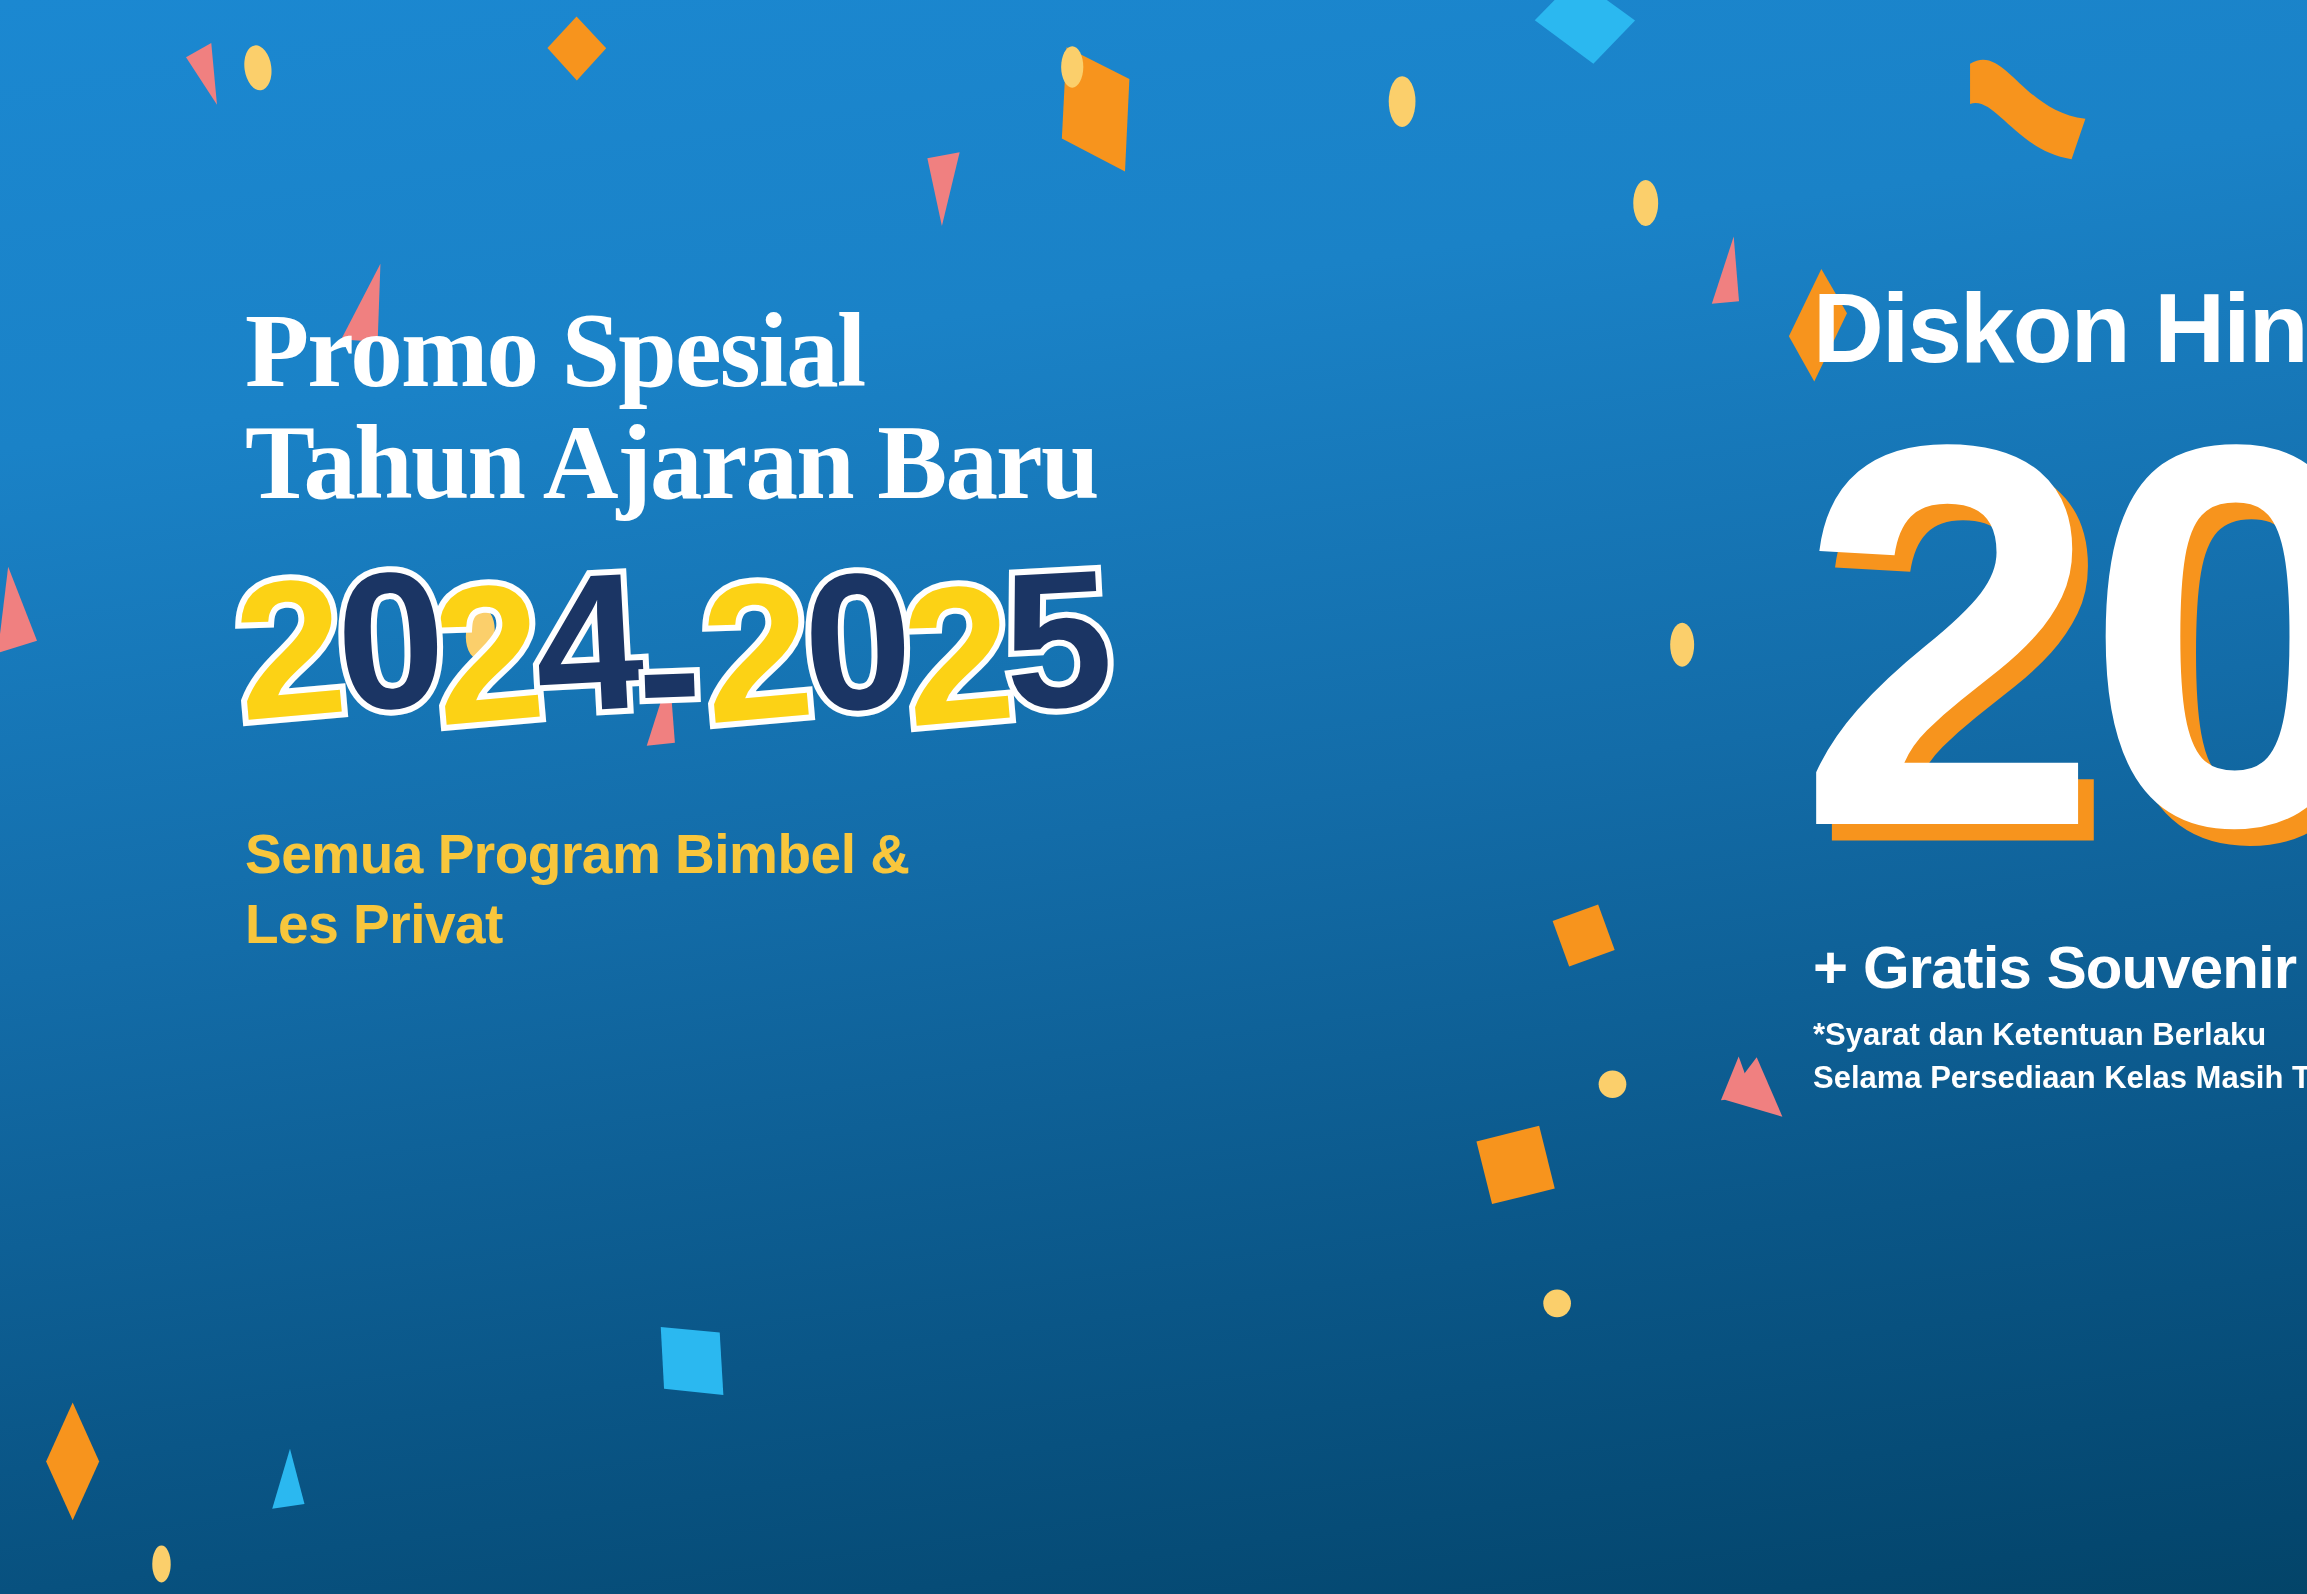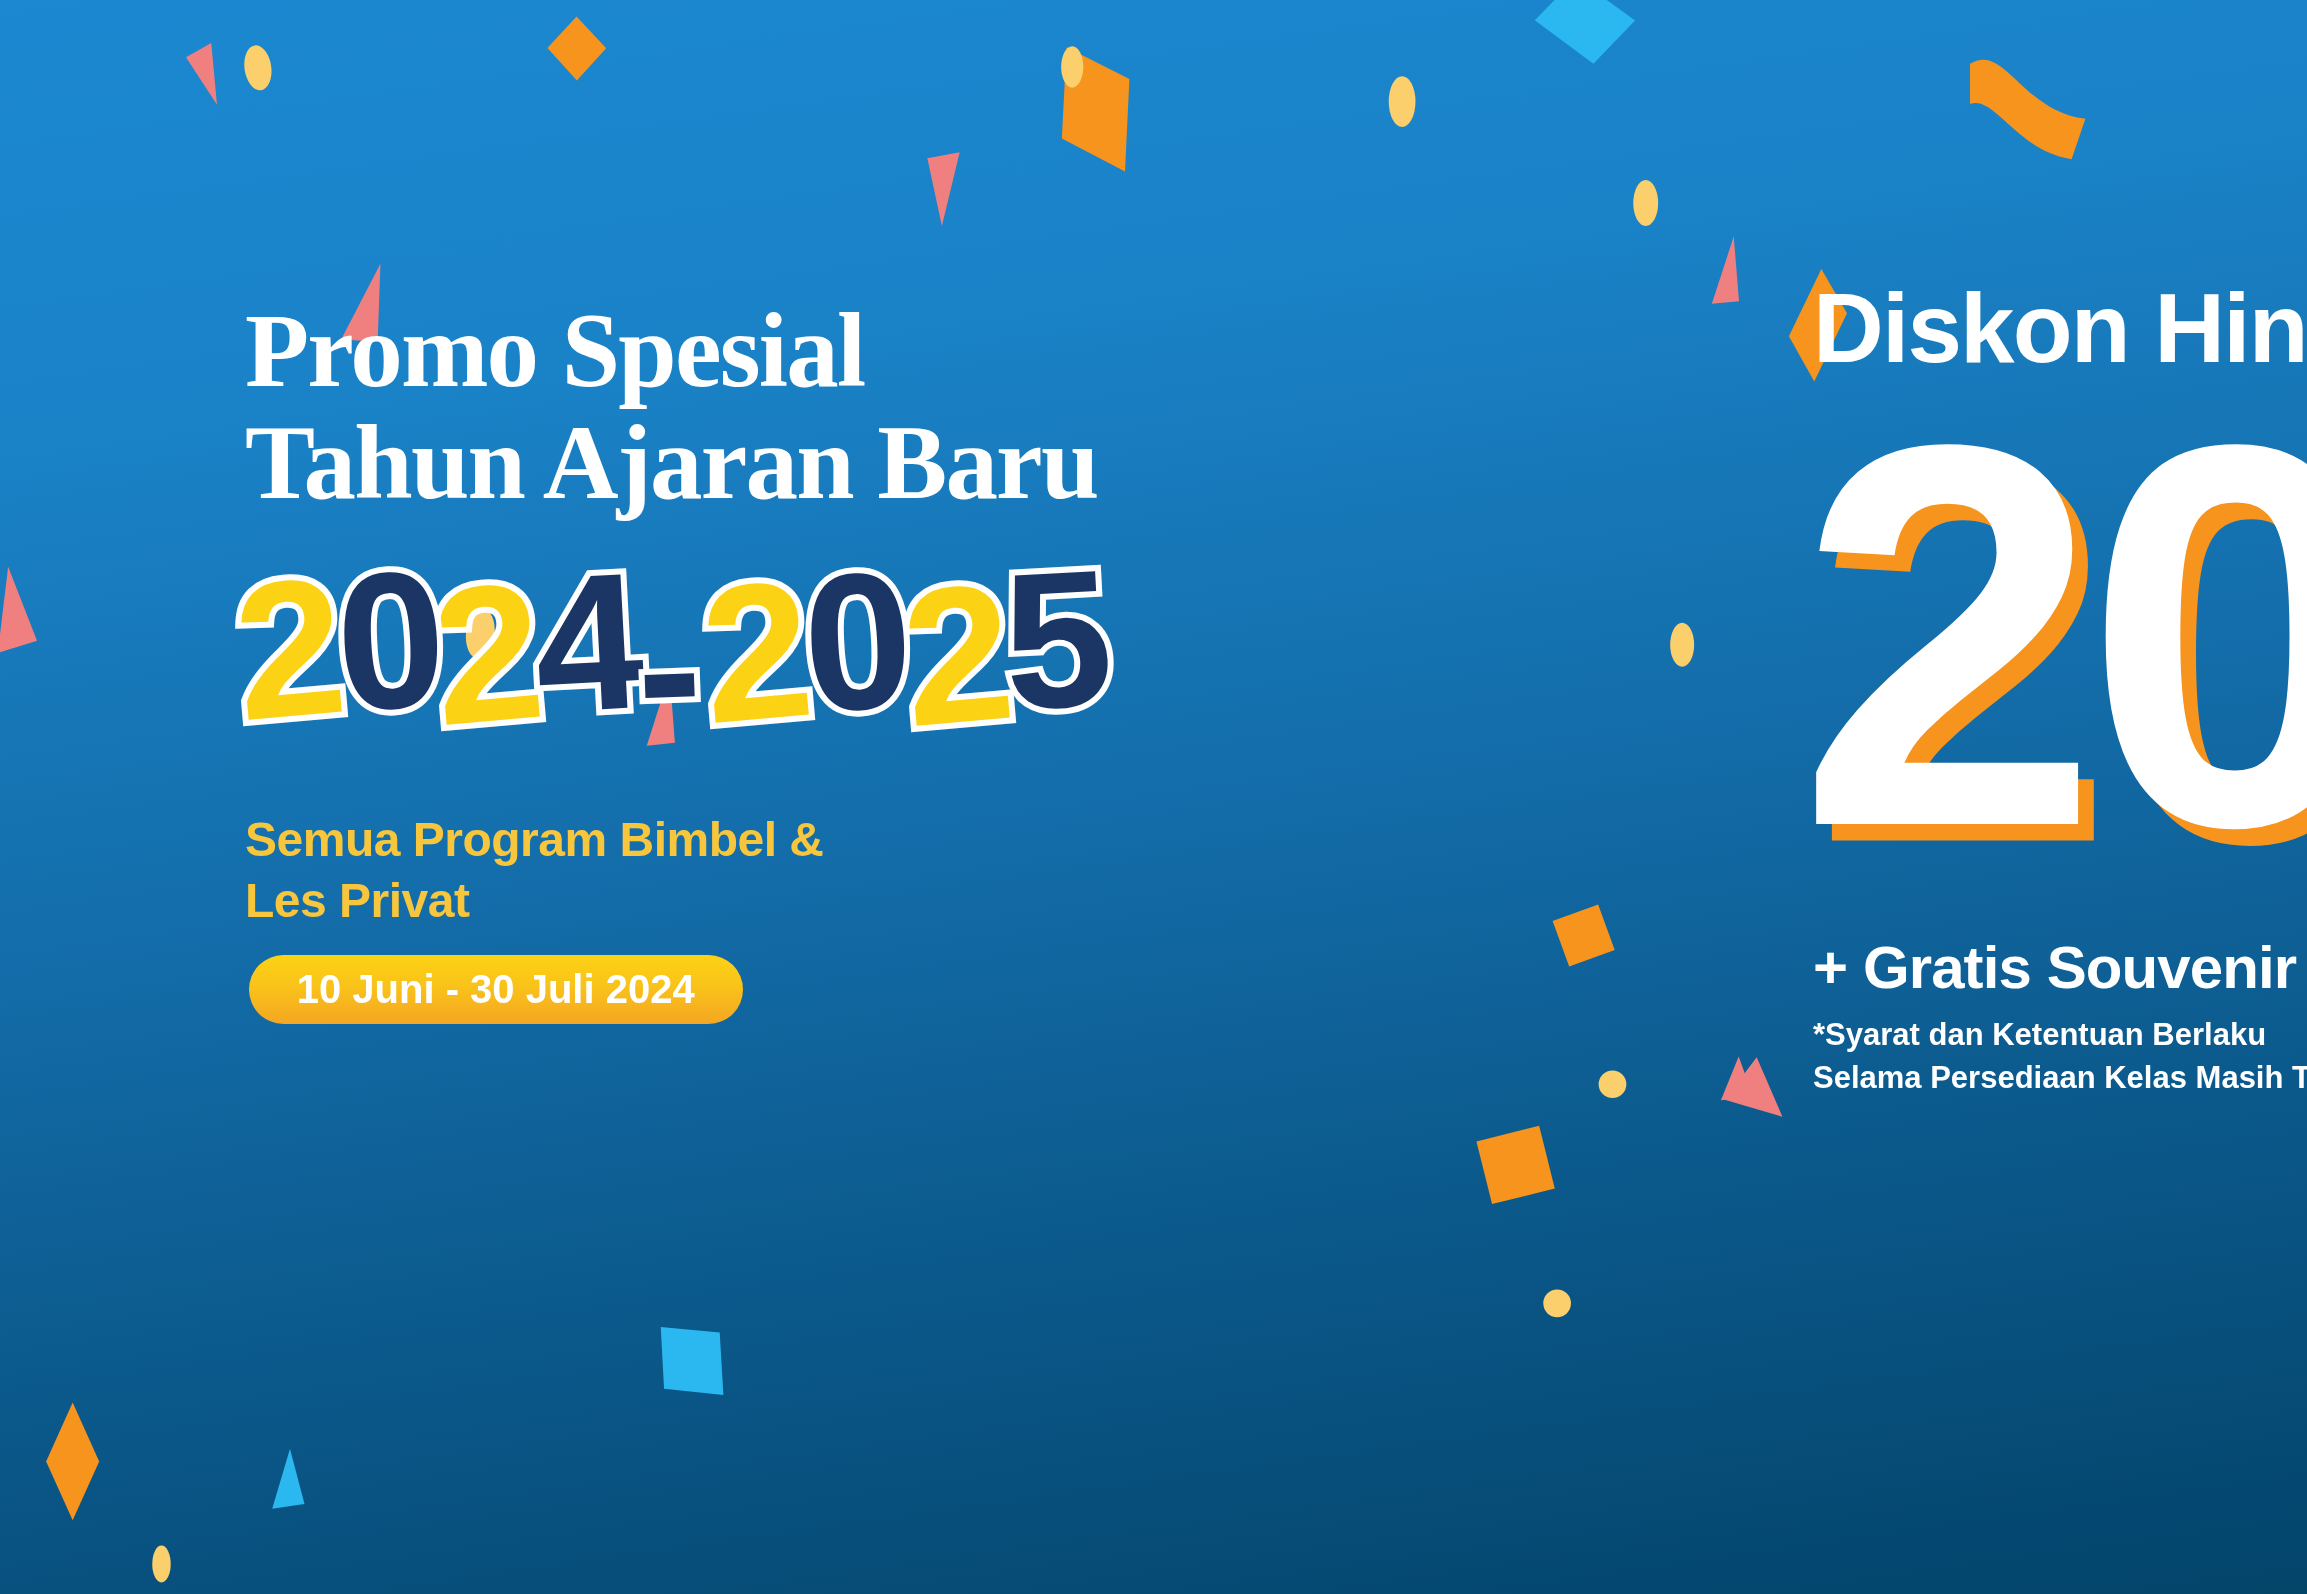--- a/index.html
+++ b/index.html
@@ -47,23 +47,23 @@
     line-height:1;
     letter-spacing:-6.5px;
     -webkit-text-stroke:12px #ffffff;
     paint-order:stroke fill;
     font-family:"Liberation Sans", sans-serif;
   }
   .y-yellow { color:#fcd215; }
   .y-navy   { color:#1b3564; }
 
   .subtitle {
-    margin-top:11px;
+    margin-top:21px;
     color:#f8c63c;
-    font-size:48px;
+    font-size:55px;
     font-weight:bold;
     line-height:1.28;
     letter-spacing:-0.5px;
     white-space:pre-line;
   }
   .date-pill {
     display:inline-block;
     margin-top:23px;
     margin-left:3.7px;
     padding:14px 48px 15.7px 48px;
@@ -260,21 +260,20 @@
         <span class="year-digit y-navy" style="left: 401px; top: 32px; transform: rotate(-2deg); z-index: 3;">-</span>
         <span class="year-digit y-yellow" style="left: 467px; top: 15.7px; transform: rotate(-5deg); z-index: 2;">2</span>
         <span class="year-digit y-navy" style="left: 568px; top: 5.5px; transform: rotate(-3deg); z-index: 3;">0</span>
         <span class="year-digit y-yellow" style="left: 668px; top: 18.5px; transform: rotate(-5deg); z-index: 2;">2</span>
         <span class="year-digit y-navy" style="left: 768px; top: 3.7px; transform: rotate(-3deg); z-index: 3;">5</span>
       </div>
 
     <div class="subtitle">Semua Program Bimbel &amp;
 Les Privat</div>
 
-    <div class="date-pill">10 Juni - 30 Juli 2024</div>
   </div>
 
   <div class="right-col">
 
     <div class="disc-label">Diskon Hingga</div>
 
     <div class="big-number-row">
       <div class="big-number">20</div>
 
     </div>

